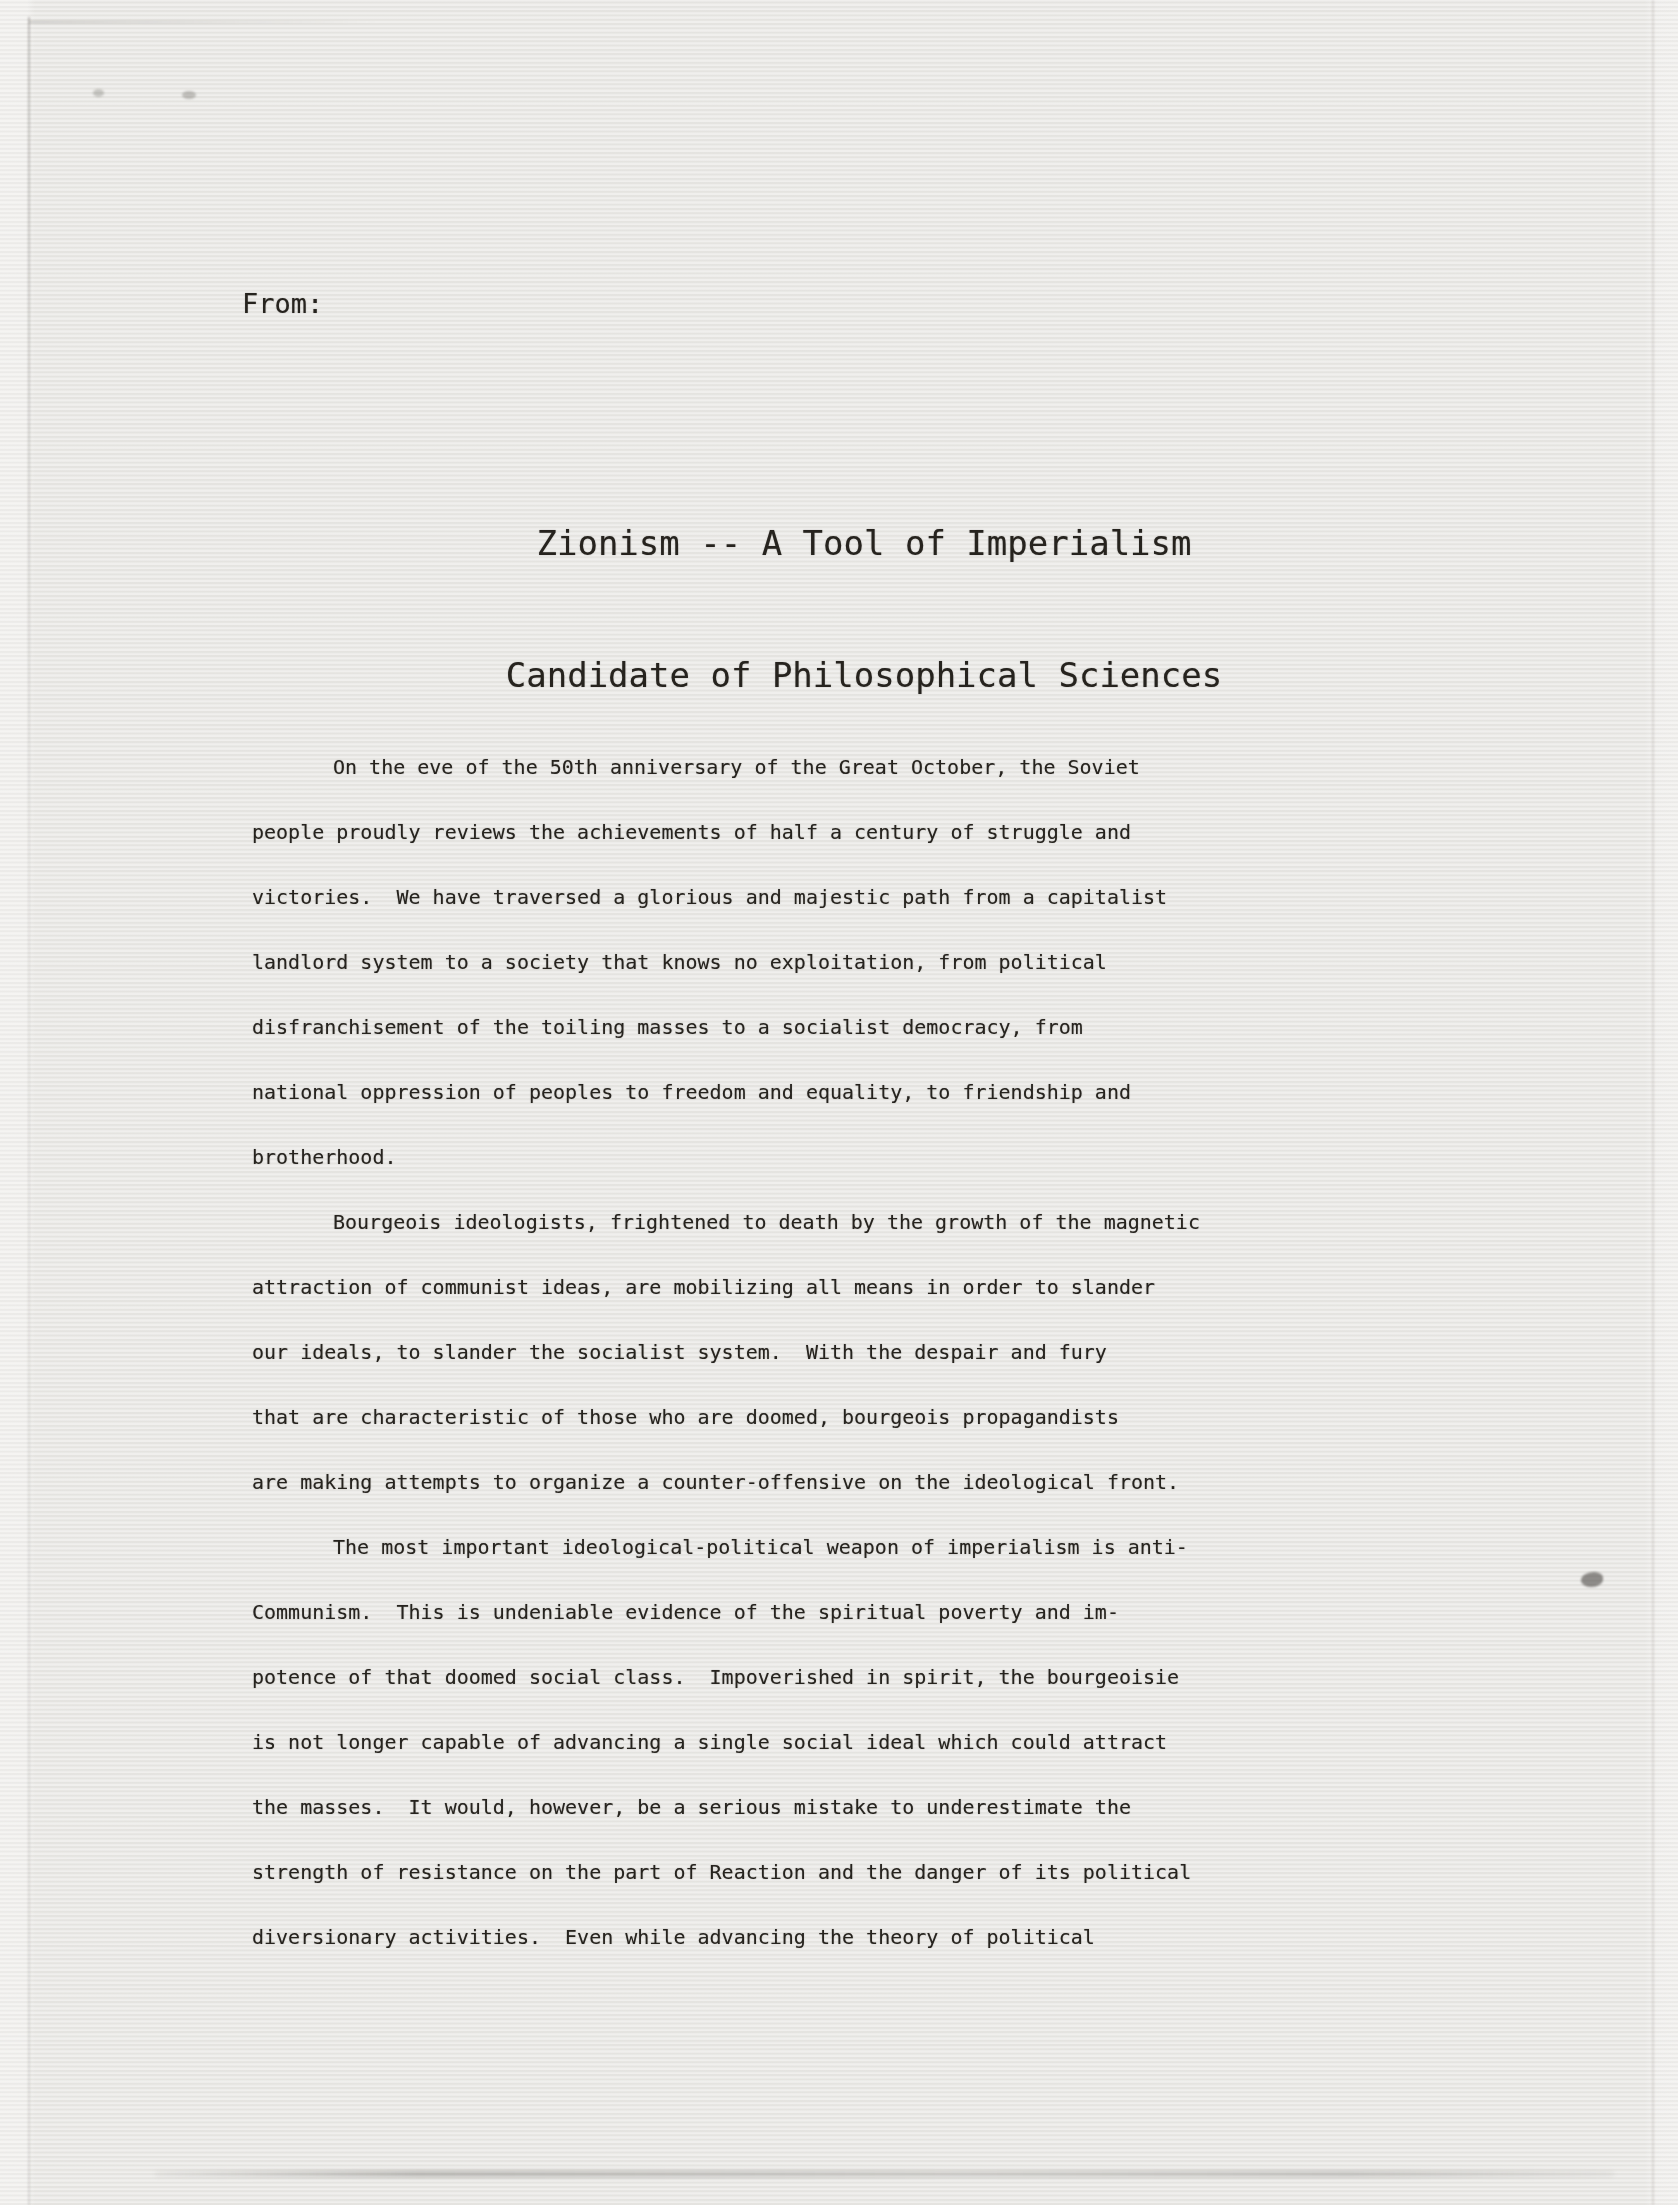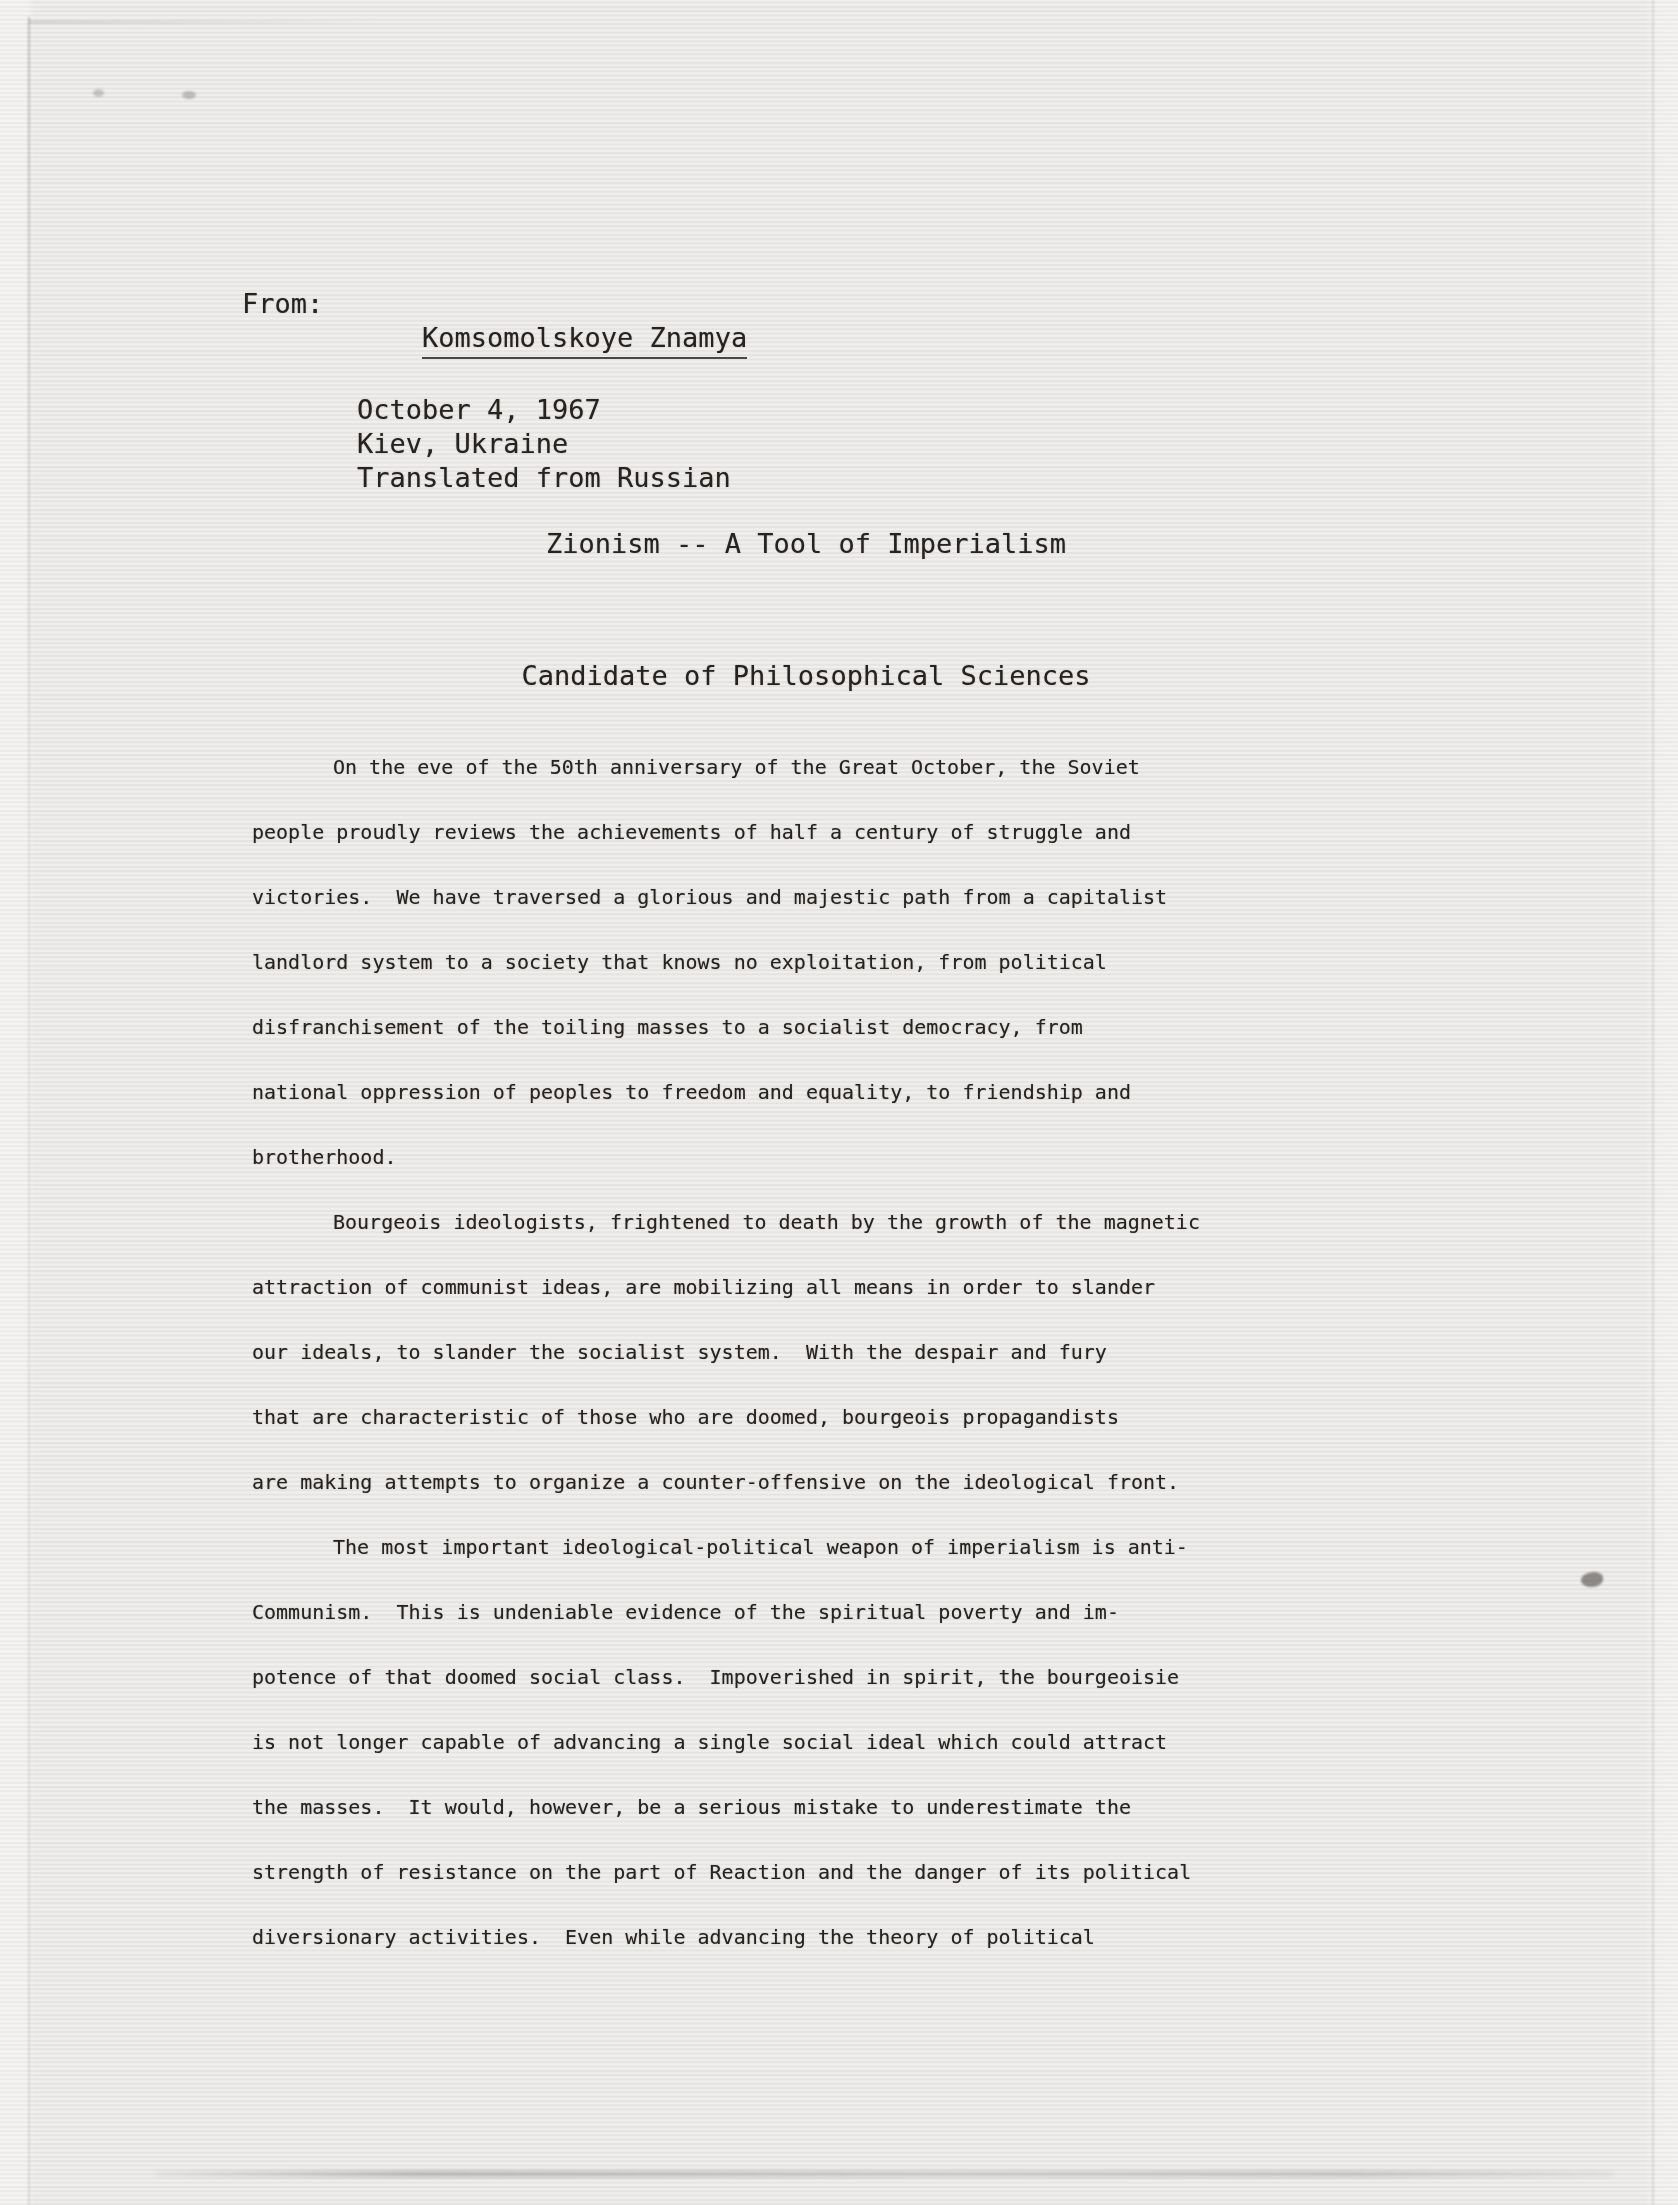--- a/index.html
+++ b/index.html
@@ -42,24 +42,24 @@
   .header-label { width: 115px; }
   .source-title {
     border-bottom: 2.5px solid rgba(38,35,30,0.82);
     padding-bottom: 1.9px;
     display: inline-block;
   }
 
   
   .title-block {
     position: absolute;
-    left: 806px;
+    left: 864px;
     transform: translateX(-50%);
     text-align: center;
-    font-size: 27px;
+    font-size: 34px;
   }
   .article-title { top: 482px; line-height: 35px; }
   .byline-block  { top: 549px; line-height: 33px; }
 
   
   .body-text {
     position: absolute;
     left: 252px;
     top: 691px;
     width: 1316px;
@@ -107,24 +107,20 @@
   .dot-b {
     left: 182px; top: 91px; width: 13.7px; height: 8px;
     background: rgba(90,88,82,0.32); border-radius: 50%; filter: blur(1.2px);
   }
 </style>
 </head>
 <body>
 
 <div class="header ink">
   <div class="header-label">From:</div>
-  <div class="header-value">
-    <div class="source-title">Komsomolskoye Znamya</div>
-    <div id="header-lines"><div class="line">October 4, 1967</div><div class="line">Kiev, Ukraine</div><div class="line">Translated from Russian</div></div>
-  </div>
 </div>
 
 <div class="title-block article-title ink">Zionism -- A Tool of Imperialism</div>
 
 <div class="title-block byline-block ink">
   <div>Candidate of Philosophical Sciences</div>
 </div>
 
 <div class="body-text ink" id="body-paragraphs"><div class="line indent">On the eve of the 50th anniversary of the Great October, the Soviet</div><div class="line">people proudly reviews the achievements of half a century of struggle and</div><div class="line">victories.  We have traversed a glorious and majestic path from a capitalist</div><div class="line">landlord system to a society that knows no exploitation, from political</div><div class="line">disfranchisement of the toiling masses to a socialist democracy, from</div><div class="line">national oppression of peoples to freedom and equality, to friendship and</div><div class="line">brotherhood.</div><div class="line indent">Bourgeois ideologists, frightened to death by the growth of the magnetic</div><div class="line">attraction of communist ideas, are mobilizing all means in order to slander</div><div class="line">our ideals, to slander the socialist system.  With the despair and fury</div><div class="line">that are characteristic of those who are doomed, bourgeois propagandists</div><div class="line">are making attempts to organize a counter-offensive on the ideological front.</div><div class="line indent">The most important ideological-political weapon of imperialism is anti-</div><div class="line">Communism.  This is undeniable evidence of the spiritual poverty and im-</div><div class="line">potence of that doomed social class.  Impoverished in spirit, the bourgeoisie</div><div class="line">is not longer capable of advancing a single social ideal which could attract</div><div class="line">the masses.  It would, however, be a serious mistake to underestimate the</div><div class="line">strength of resistance on the part of Reaction and the danger of its political</div><div class="line">diversionary activities.  Even while advancing the theory of political</div></div>
 

